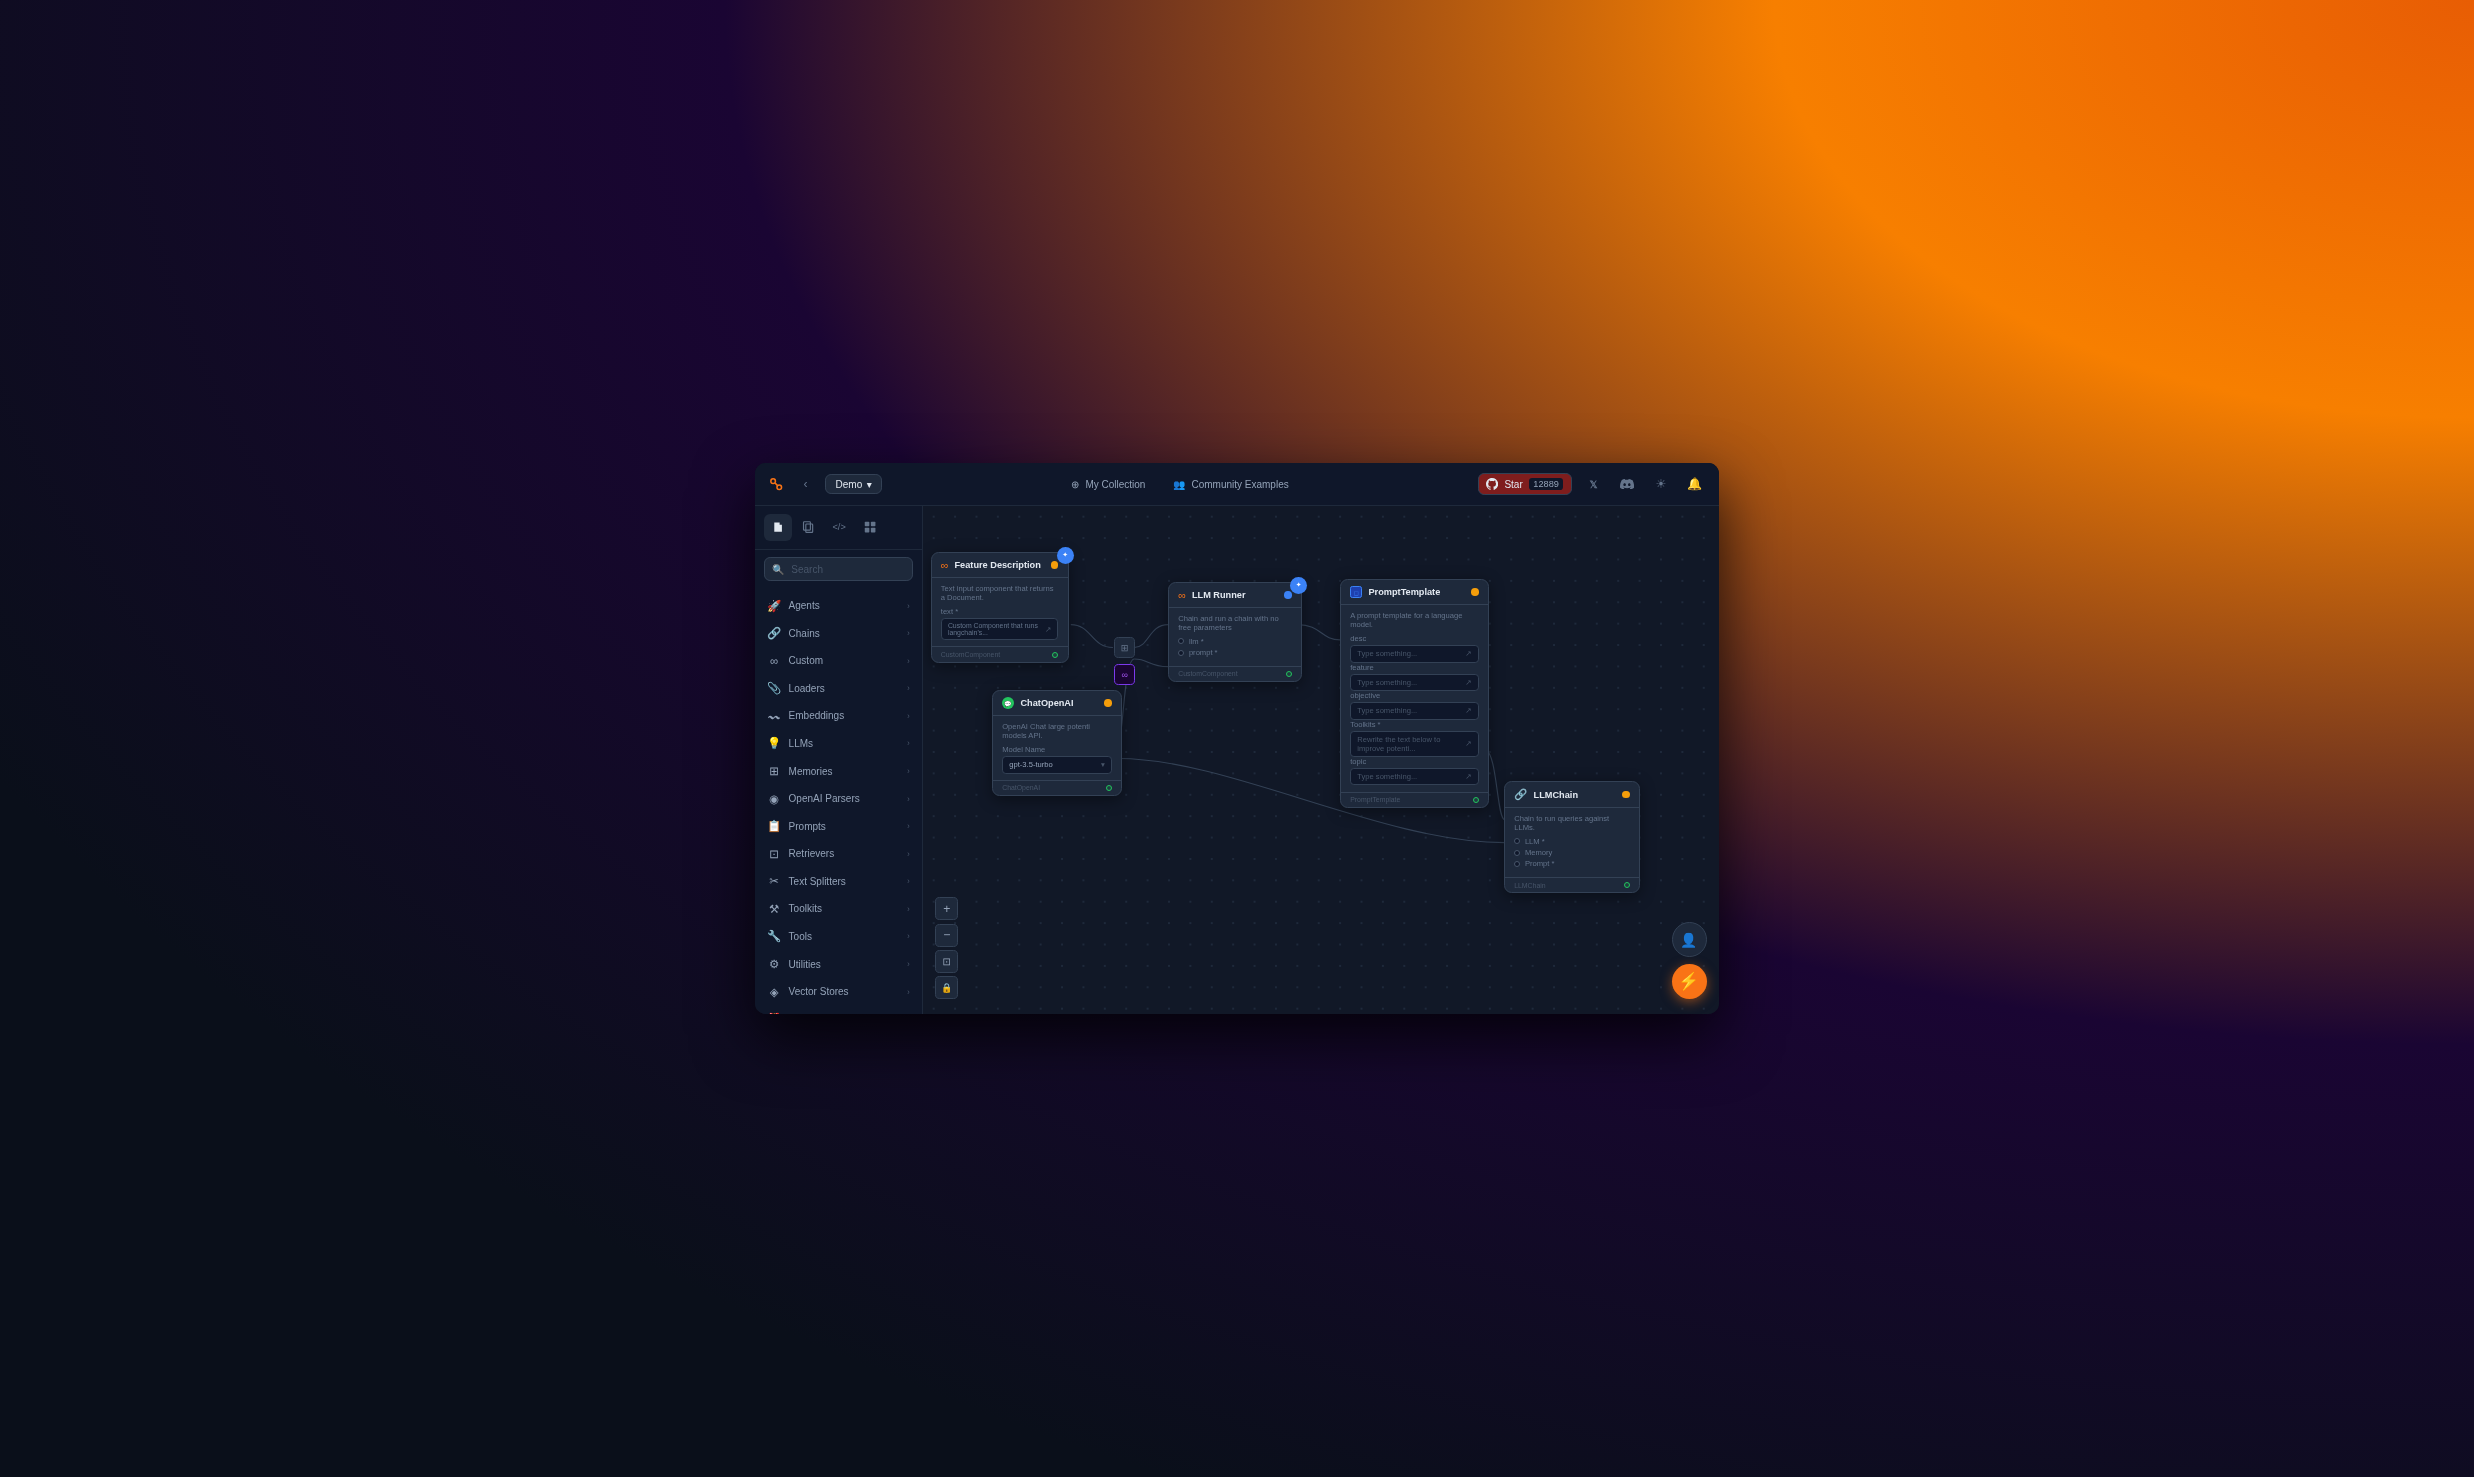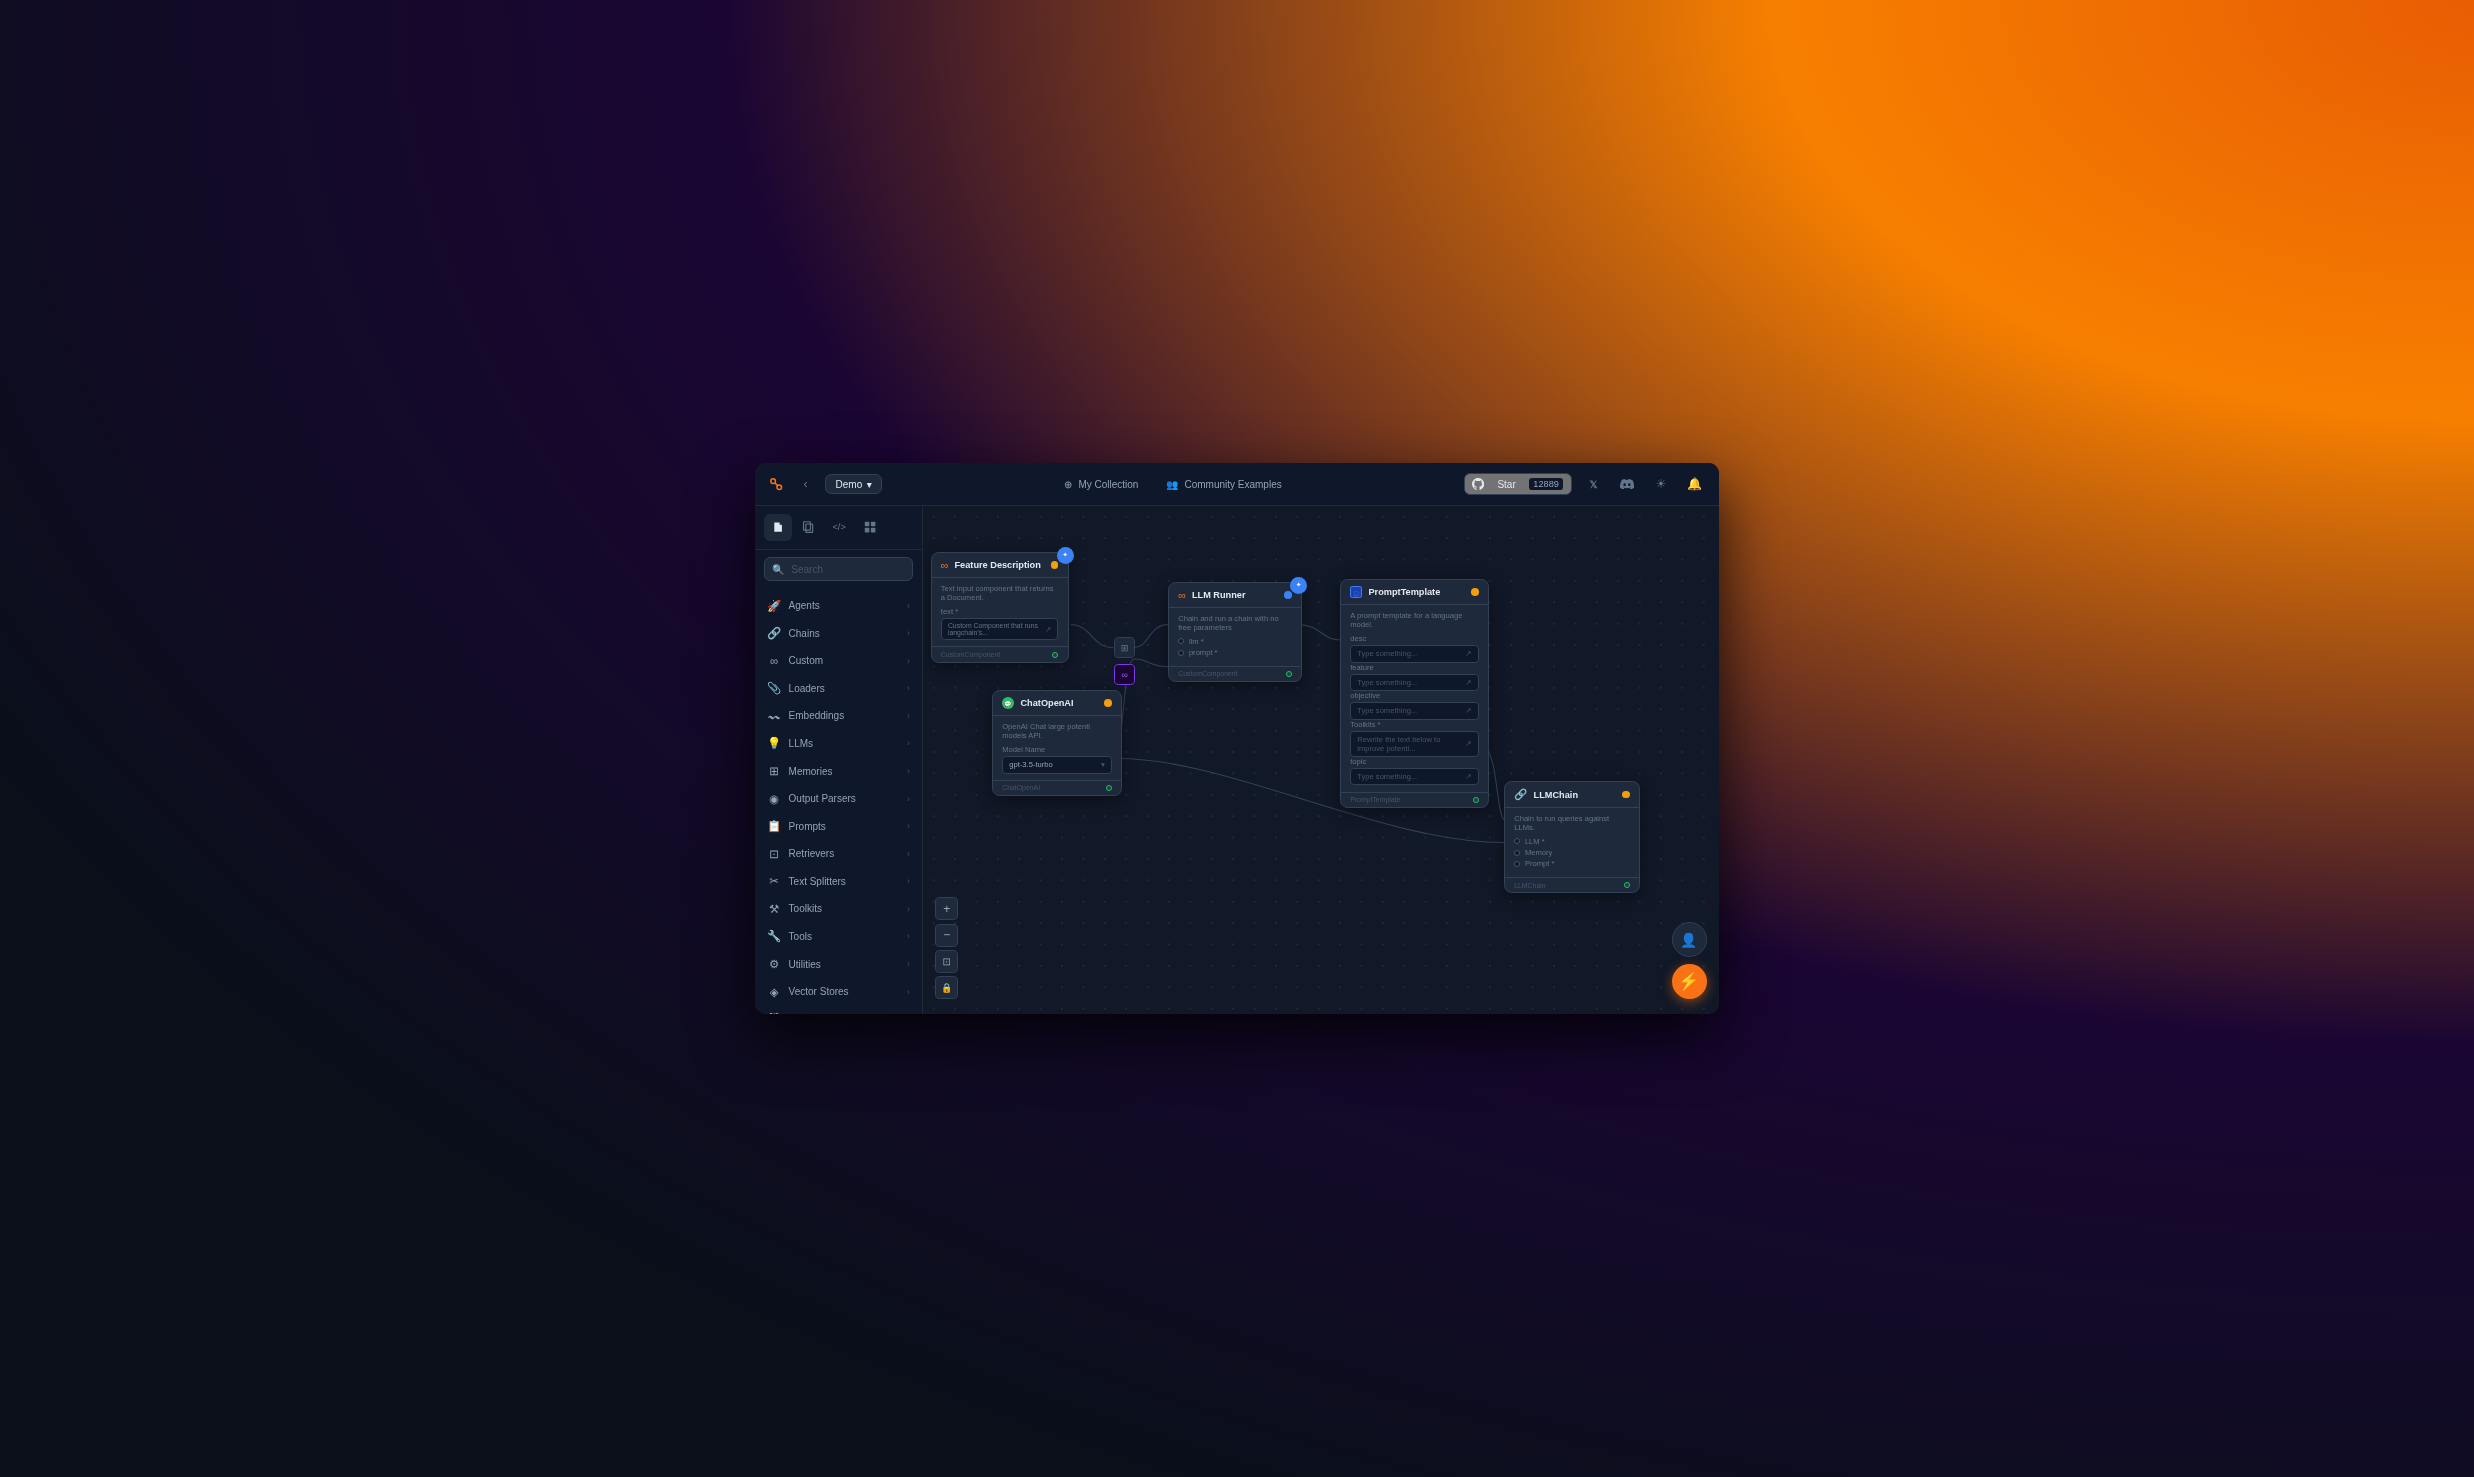--- a/index.html
+++ b/index.html
@@ -89,22 +89,22 @@
       transition: background 0.15s;
     }
     .header-right {
       display: flex;
       align-items: center;
       gap: 9.2px;
     }
     .github-star {
       display: flex;
       align-items: center;
-      gap: 13px;
-      background: #737373;
+      gap: 6px;
+      background: #7f1d1d;
       border: 0.8px solid #334155;
       border-radius: 6.1px;
       padding: 3.8px 7.6px;
       color: #e2e8f0;
       font-size: 10px;
       cursor: pointer;
     }
     .star-count {
       background: #0f172a;
       border-radius: 3.1px;
@@ -488,21 +488,21 @@
       <span class="nav-item-label">LLMs</span>
       <span class="nav-chevron">›</span>
     </div>
           <div class="nav-item">
       <span class="nav-item-icon">⊞</span>
       <span class="nav-item-label">Memories</span>
       <span class="nav-chevron">›</span>
     </div>
           <div class="nav-item">
       <span class="nav-item-icon">◉</span>
-      <span class="nav-item-label">Output Parsers</span>
+      <span class="nav-item-label">OpenAI Parsers</span>
       <span class="nav-chevron">›</span>
     </div>
           <div class="nav-item">
       <span class="nav-item-icon">📋</span>
       <span class="nav-item-label">Prompts</span>
       <span class="nav-chevron">›</span>
     </div>
           <div class="nav-item">
       <span class="nav-item-icon">⊡</span>
       <span class="nav-item-label">Retrievers</span>

